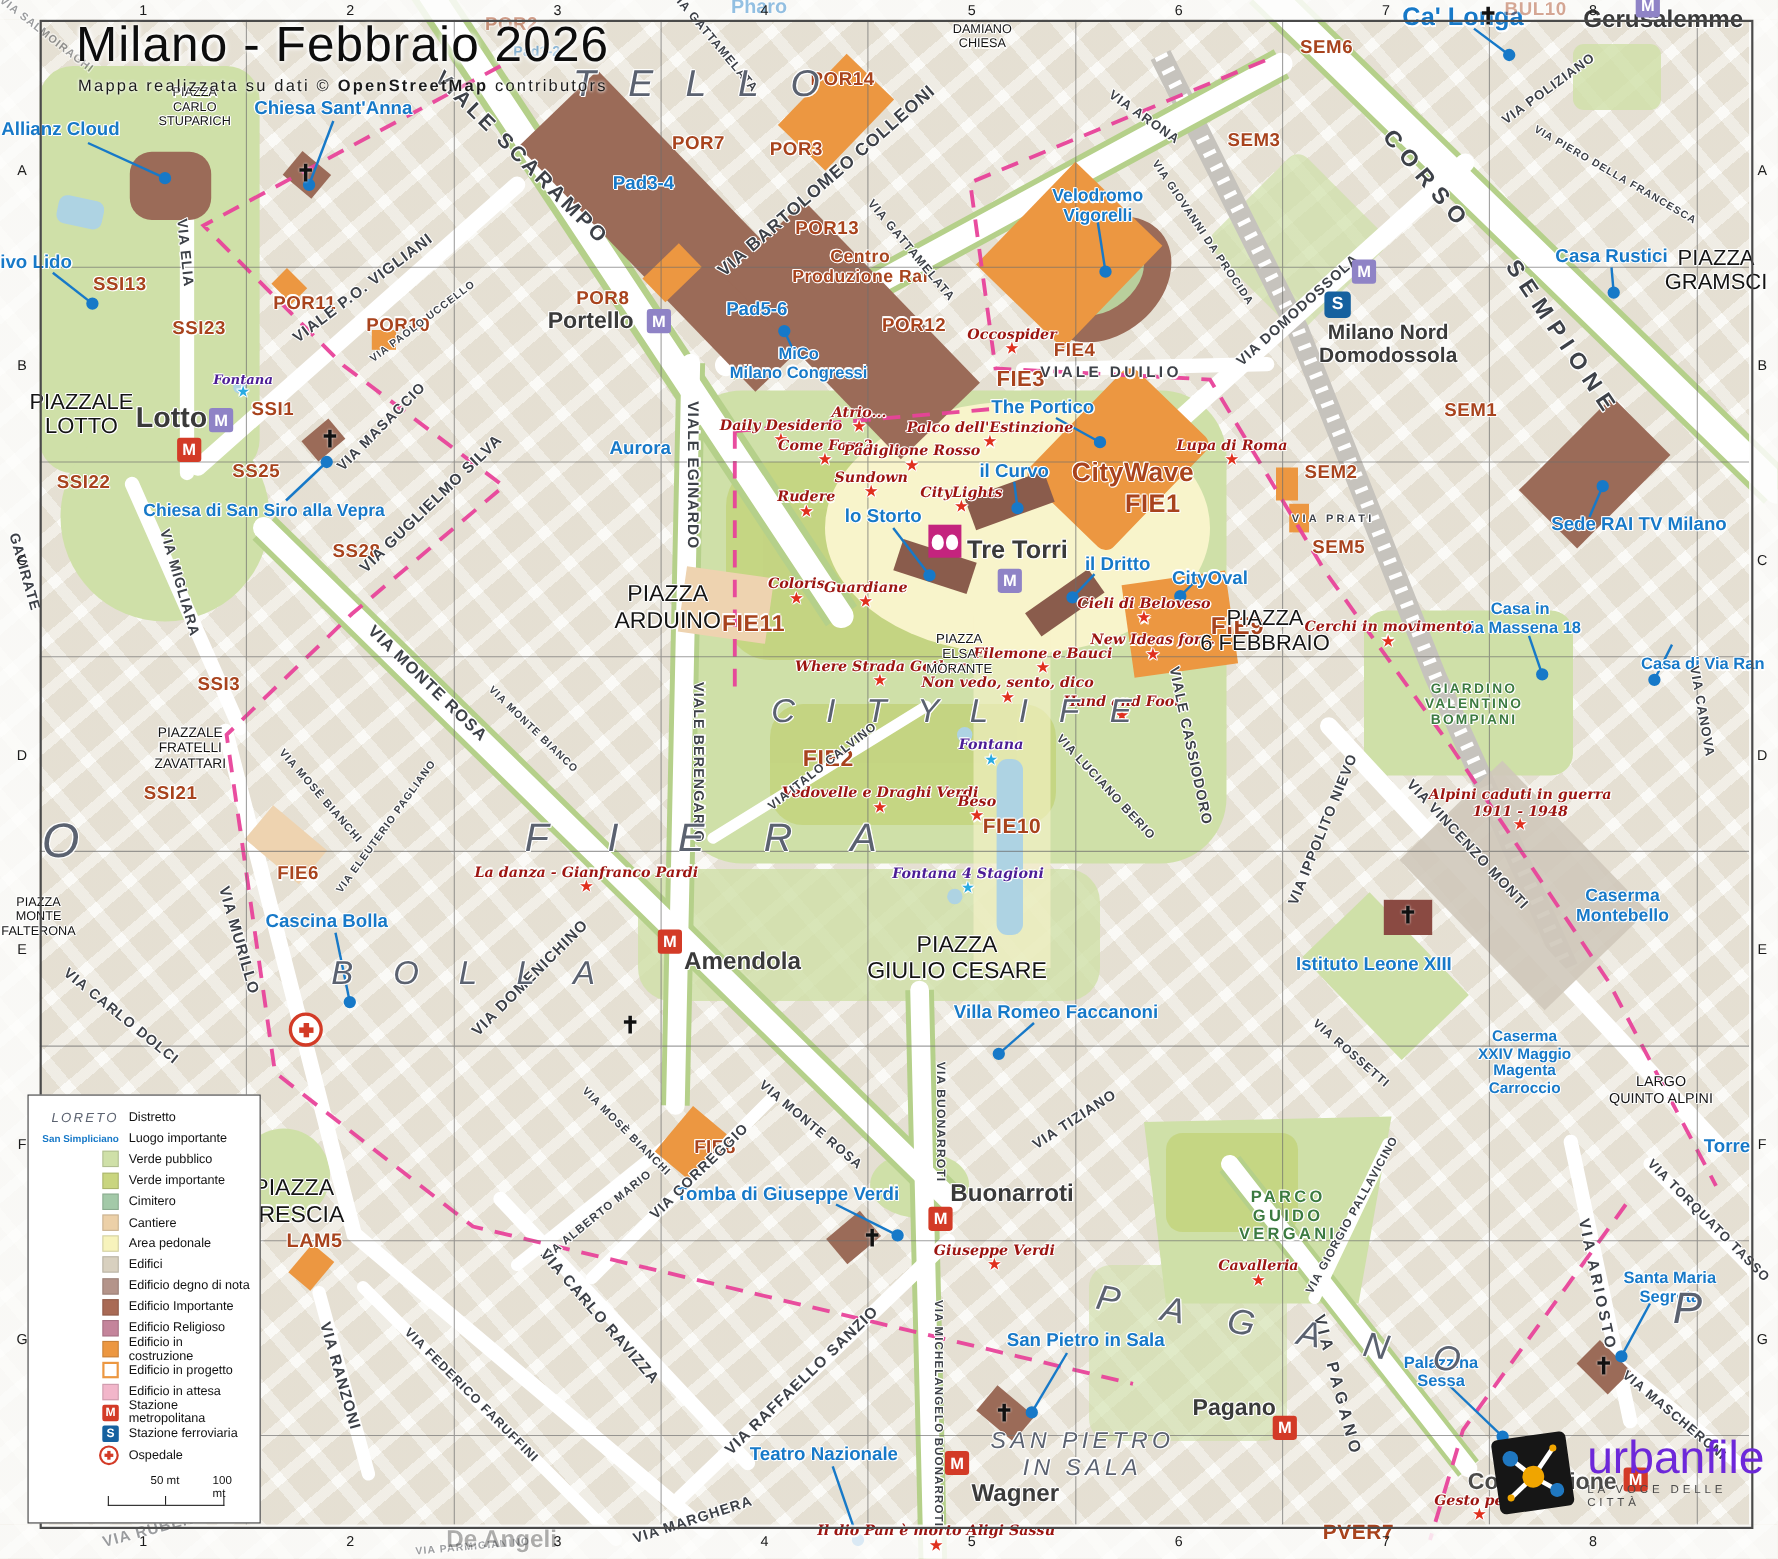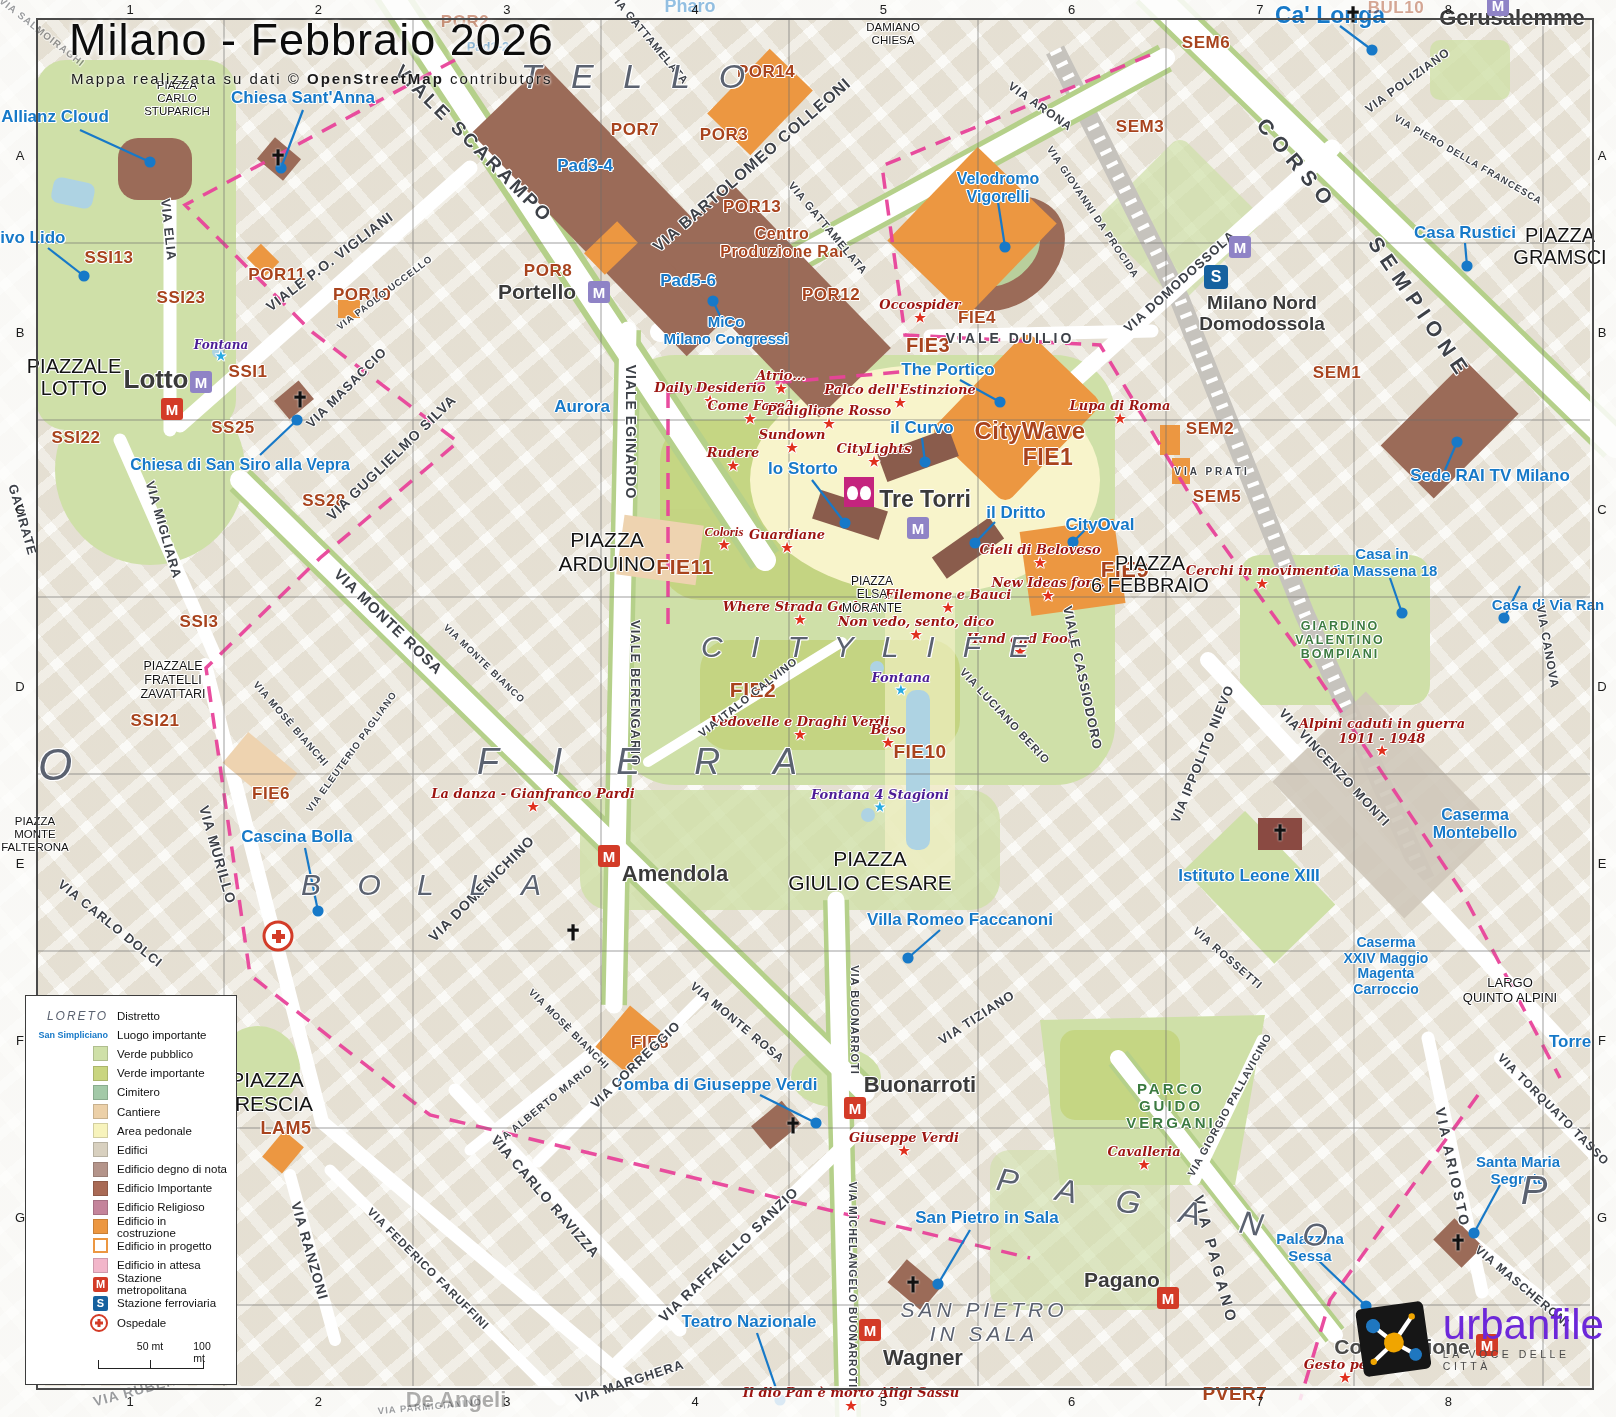--- a/index.html
+++ b/index.html
@@ -351,21 +351,21 @@
       <div class="lbl lbl-code" style="left: 286px; top: 1128px; font-size: 18px; transform: translate(-50%, -50%);">LAM5</div>
       <div class="lbl lbl-code" style="left: 1235px; top: 1394px; font-size: 19px; transform: translate(-50%, -50%);">PVER7</div>
       <div class="lbl lbl-poi" style="left: 710px; top: 393px; font-size: 13px; transform: translate(-50%, -50%);">Daily Desiderio</div>
       <div class="lbl lbl-poi" style="left: 750px; top: 411px; font-size: 13px; transform: translate(-50%, -50%);">Come Fare?</div>
       <div class="lbl lbl-poi" style="left: 781px; top: 381px; font-size: 13px; transform: translate(-50%, -50%);">Atrio...</div>
       <div class="lbl lbl-poi" style="left: 900px; top: 395px; font-size: 13px; transform: translate(-50%, -50%);">Palco dell'Estinzione</div>
       <div class="lbl lbl-poi" style="left: 829px; top: 416px; font-size: 13px; transform: translate(-50%, -50%);">Padiglione Rosso</div>
       <div class="lbl lbl-poi" style="left: 792px; top: 440px; font-size: 13px; transform: translate(-50%, -50%);">Sundown</div>
       <div class="lbl lbl-poi" style="left: 733px; top: 458px; font-size: 13px; transform: translate(-50%, -50%);">Rudere</div>
       <div class="lbl lbl-poi" style="left: 874px; top: 454px; font-size: 13px; transform: translate(-50%, -50%);">CityLights</div>
-      <div class="lbl lbl-poi" style="left: 724px; top: 537px; font-size: 13px; transform: translate(-50%, -50%); font-family: Liberation Serif, serif;">Coloris</div>
+      <div class="lbl lbl-poi" style="left: 724px; top: 537px; font-size: 13px; transform: translate(-50%, -50%);">Coloris</div>
       <div class="lbl lbl-poi" style="left: 787px; top: 540px; font-size: 13px; transform: translate(-50%, -50%);">Guardiane</div>
       <div class="lbl lbl-poi" style="left: 920px; top: 310px; font-size: 13px; transform: translate(-50%, -50%);">Occospider</div>
       <div class="lbl lbl-poi" style="left: 1120px; top: 411px; font-size: 13px; transform: translate(-50%, -50%);">Lupa di Roma</div>
       <div class="lbl lbl-poi" style="left: 1040px; top: 555px; font-size: 13px; transform: translate(-50%, -50%);">Cieli di Beloveso</div>
       <div class="lbl lbl-poi" style="left: 1048px; top: 588px; font-size: 13px; transform: translate(-50%, -50%);">New Ideas for...</div>
       <div class="lbl lbl-poi" style="left: 948px; top: 600px; font-size: 13px; transform: translate(-50%, -50%);">Filemone e Bauci</div>
       <div class="lbl lbl-poi" style="left: 800px; top: 612px; font-size: 13px; transform: translate(-50%, -50%);">Where Strada Gether</div>
       <div class="lbl lbl-poi" style="left: 916px; top: 627px; font-size: 13px; transform: translate(-50%, -50%);">Non vedo, sento, dico</div>
       <div class="lbl lbl-poi" style="left: 1020px; top: 644px; font-size: 13px; transform: translate(-50%, -50%);">Hand and Foot</div>
       <div class="lbl lbl-poi" style="left: 1262px; top: 576px; font-size: 13px; transform: translate(-50%, -50%);">Cerchi in movimento</div>

